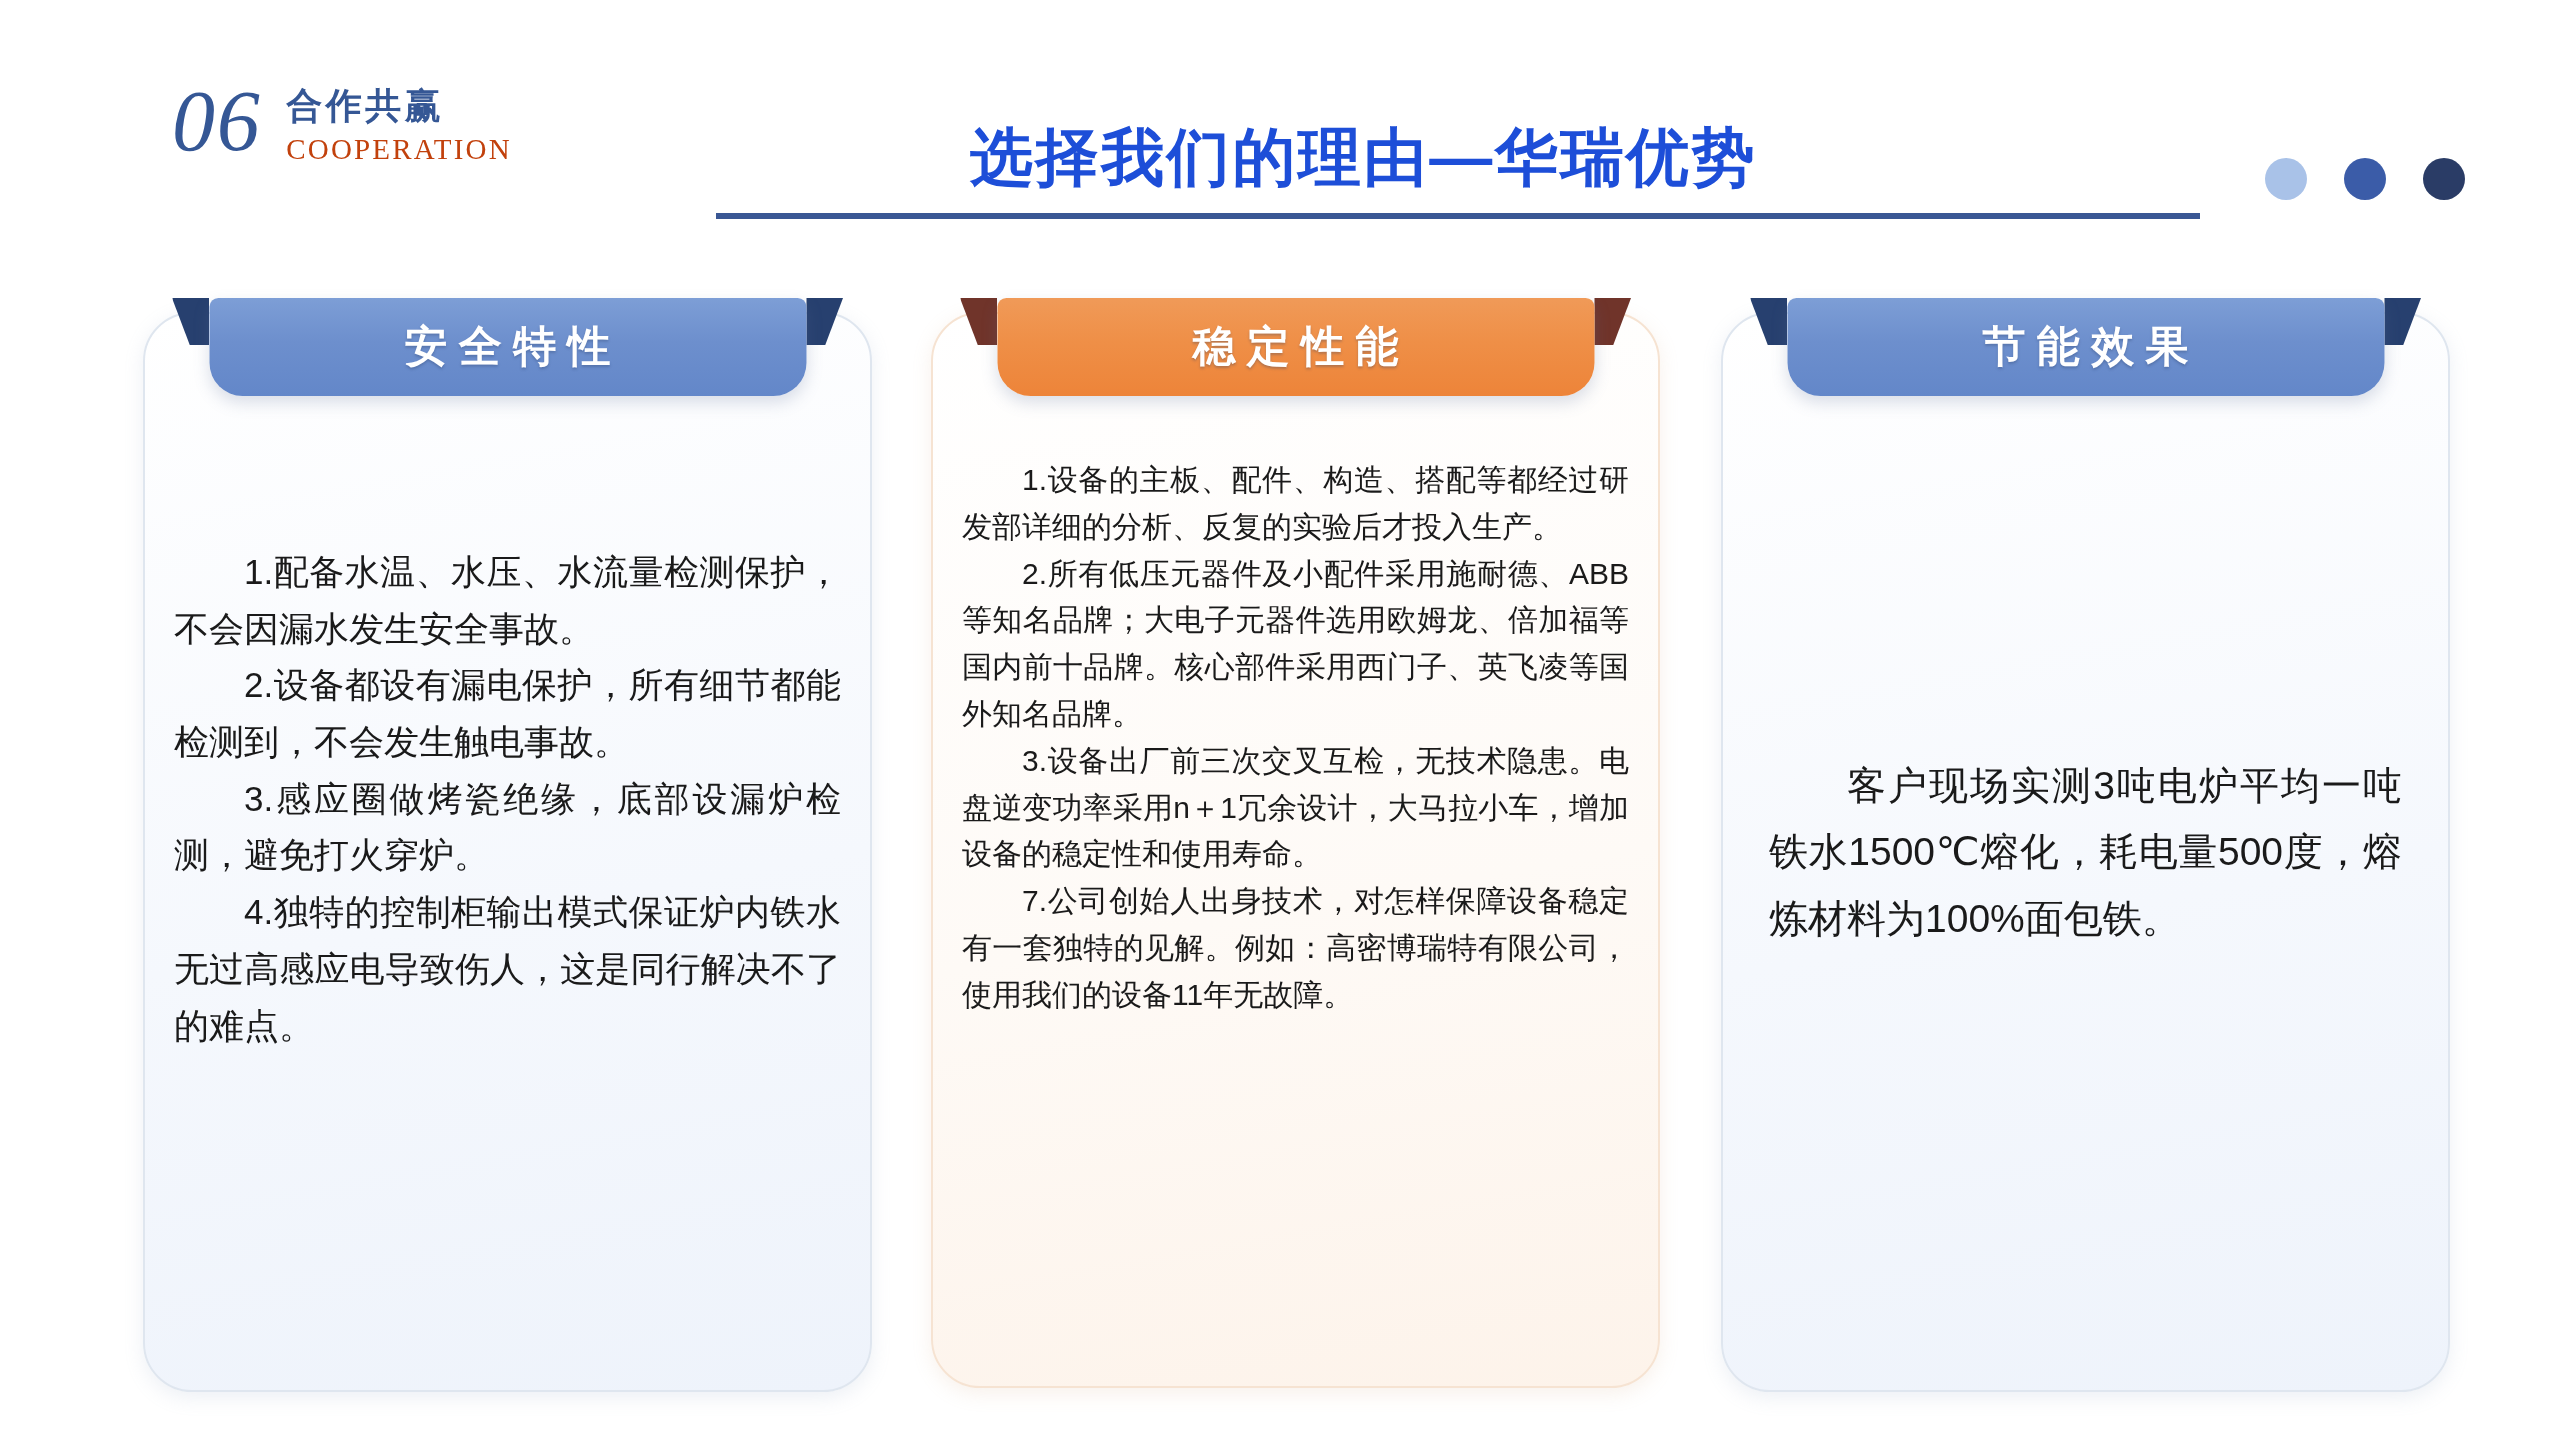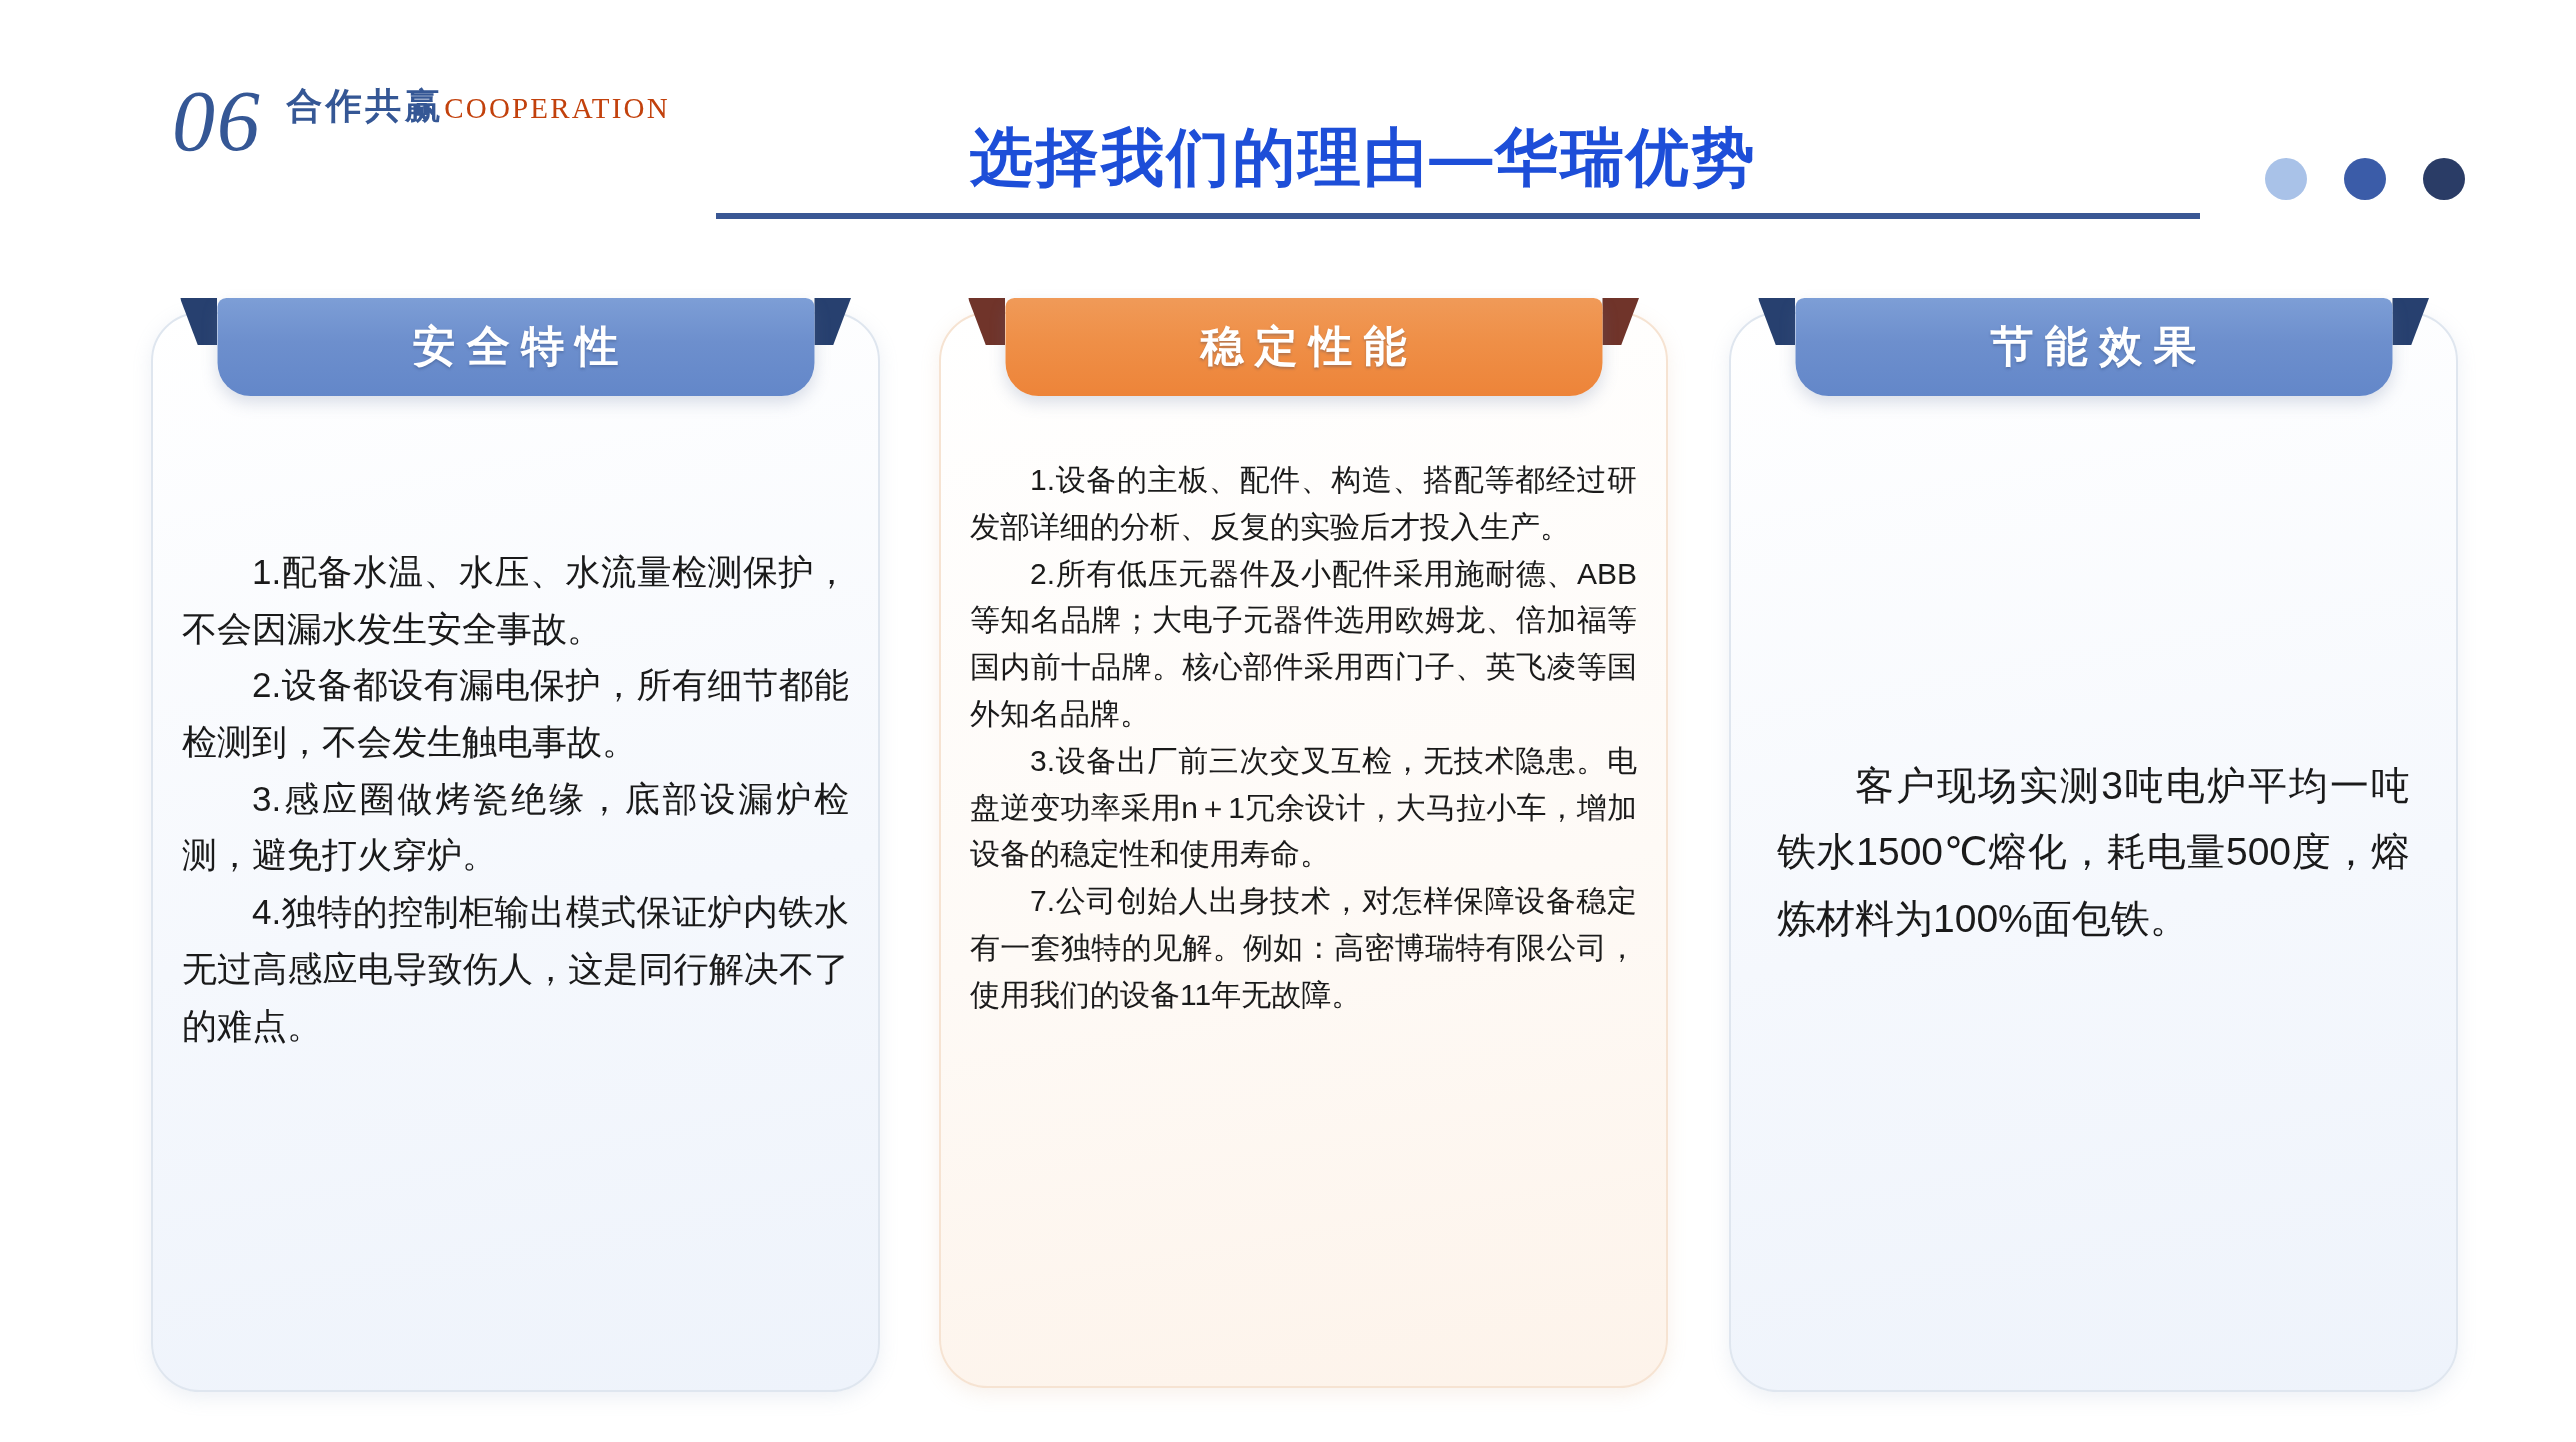--- a/index.html
+++ b/index.html
@@ -37,21 +37,21 @@
   .kicker-num {
     font-family: "Liberation Serif", "DejaVu Serif", serif;
     font-style: italic;
     font-size: 86px;
     line-height: 0.95;
     color: #355795;
     letter-spacing: 1.8px;
     margin-top: -5.3px;
   }
 
-  .kicker-texts { display: flex; flex-direction: row; }
+  .kicker-texts { display: flex; flex-direction: column; }
 
   .kicker-cn {
     font-family: "Liberation Serif", "DejaVu Serif", serif;
     font-weight: bold;
     font-size: 36px;
     letter-spacing: 3.5px;
     color: #355795;
     line-height: 1.15;
   }
 
@@ -99,21 +99,20 @@
   }
 
   .card {
     position: absolute;
     top: 0;
     width: 729px;
     border-radius: 49px;
     border: 2.6px solid #dfe6ef;
     background: linear-gradient(170deg, #ffffff 0%, #f5f8fd 55%, #eef3fb 100%);
     box-shadow: 0 5.3px 19.3px rgba(140,160,190,0.16);
-    margin-left: 8px;
   }
   .card-1 { left: 143px;  height: 1080px; }
   .card-2 {
     left: 931px; height: 1076px;
     border-color: #f6e3d2;
     background: linear-gradient(170deg, #ffffff 0%, #fefaf6 55%, #fdf3ea 100%);
     box-shadow: 0 5.3px 19.3px rgba(214,170,130,0.16);
   }
   .card-3 {
     left: 1721px; height: 1080px;

